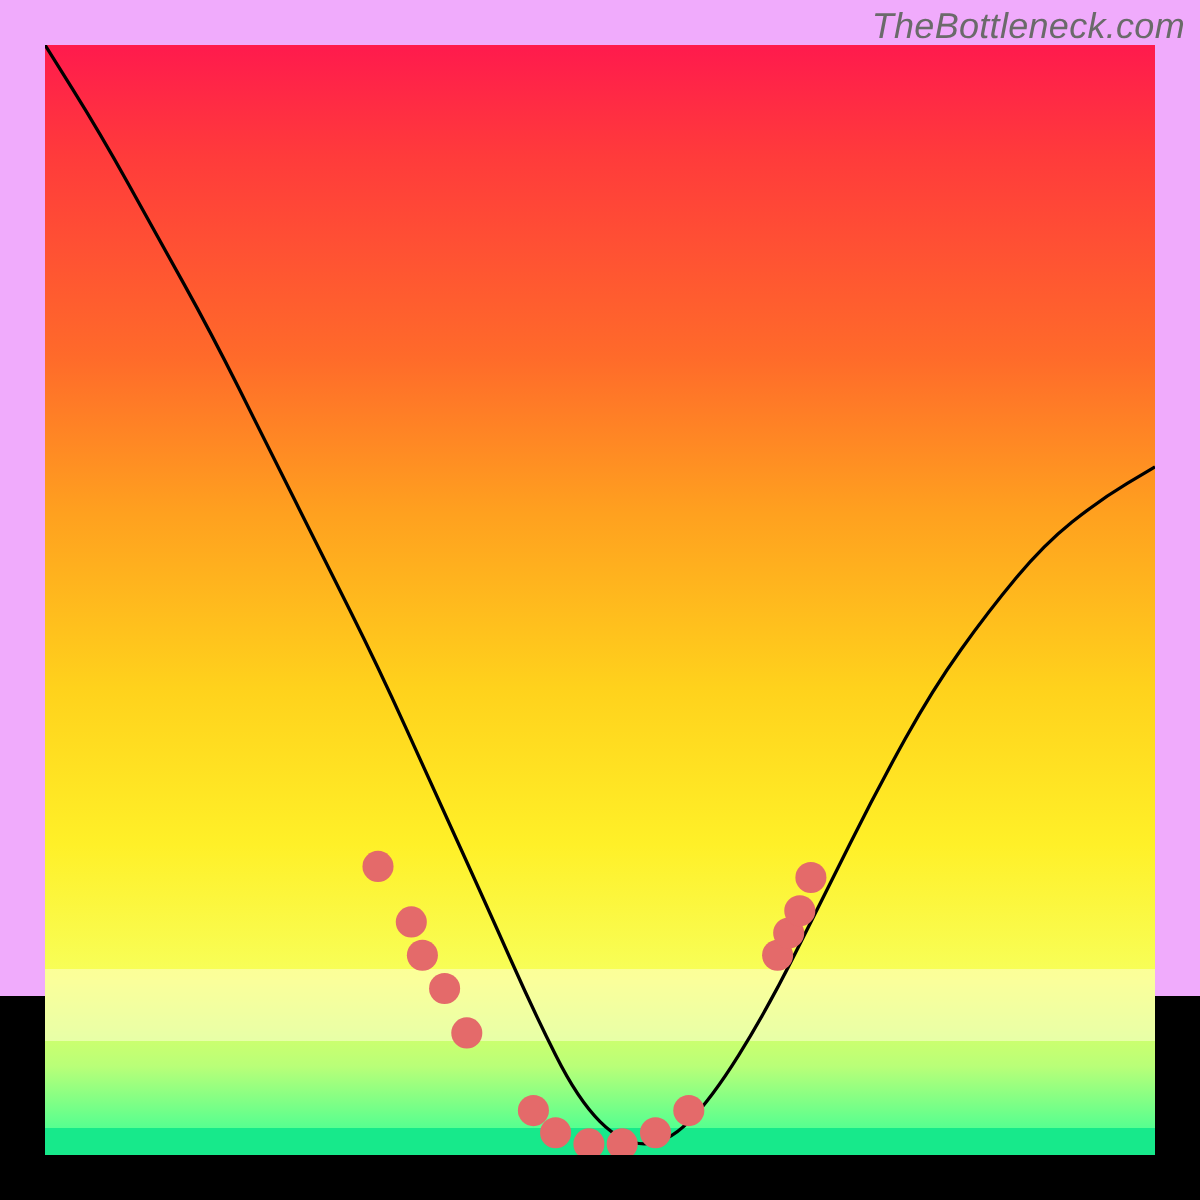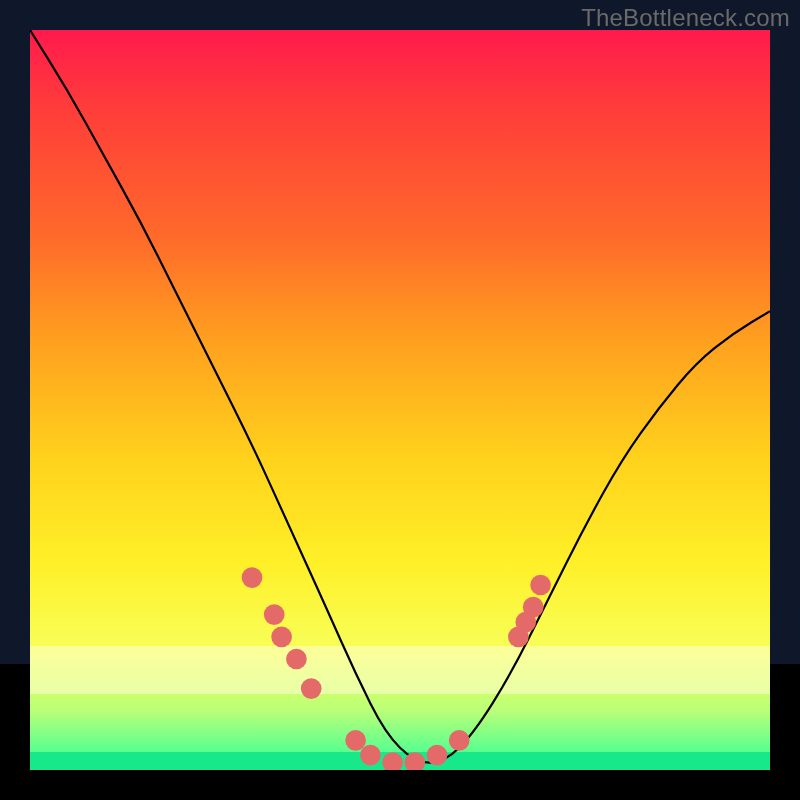--- a/index.html
+++ b/index.html
@@ -8,21 +8,22 @@
     width: 800px;
     height: 800px;
     background: #000;
     overflow: hidden;
     font-family: Arial, Helvetica, sans-serif;
   }
   .frame {
     position: relative;
     width: 800px;
     height: 664px;
-    background: #0f172a;
+    background: #f0abfc;
+    font-style: italic;
   }
   .watermark {
     position: absolute;
     top: 4px;
     right: 10px;
     color: #6a6a6a;
     font-size: 24px;
     font-weight: 500;
     letter-spacing: 0.2px;
     z-index: 5;

